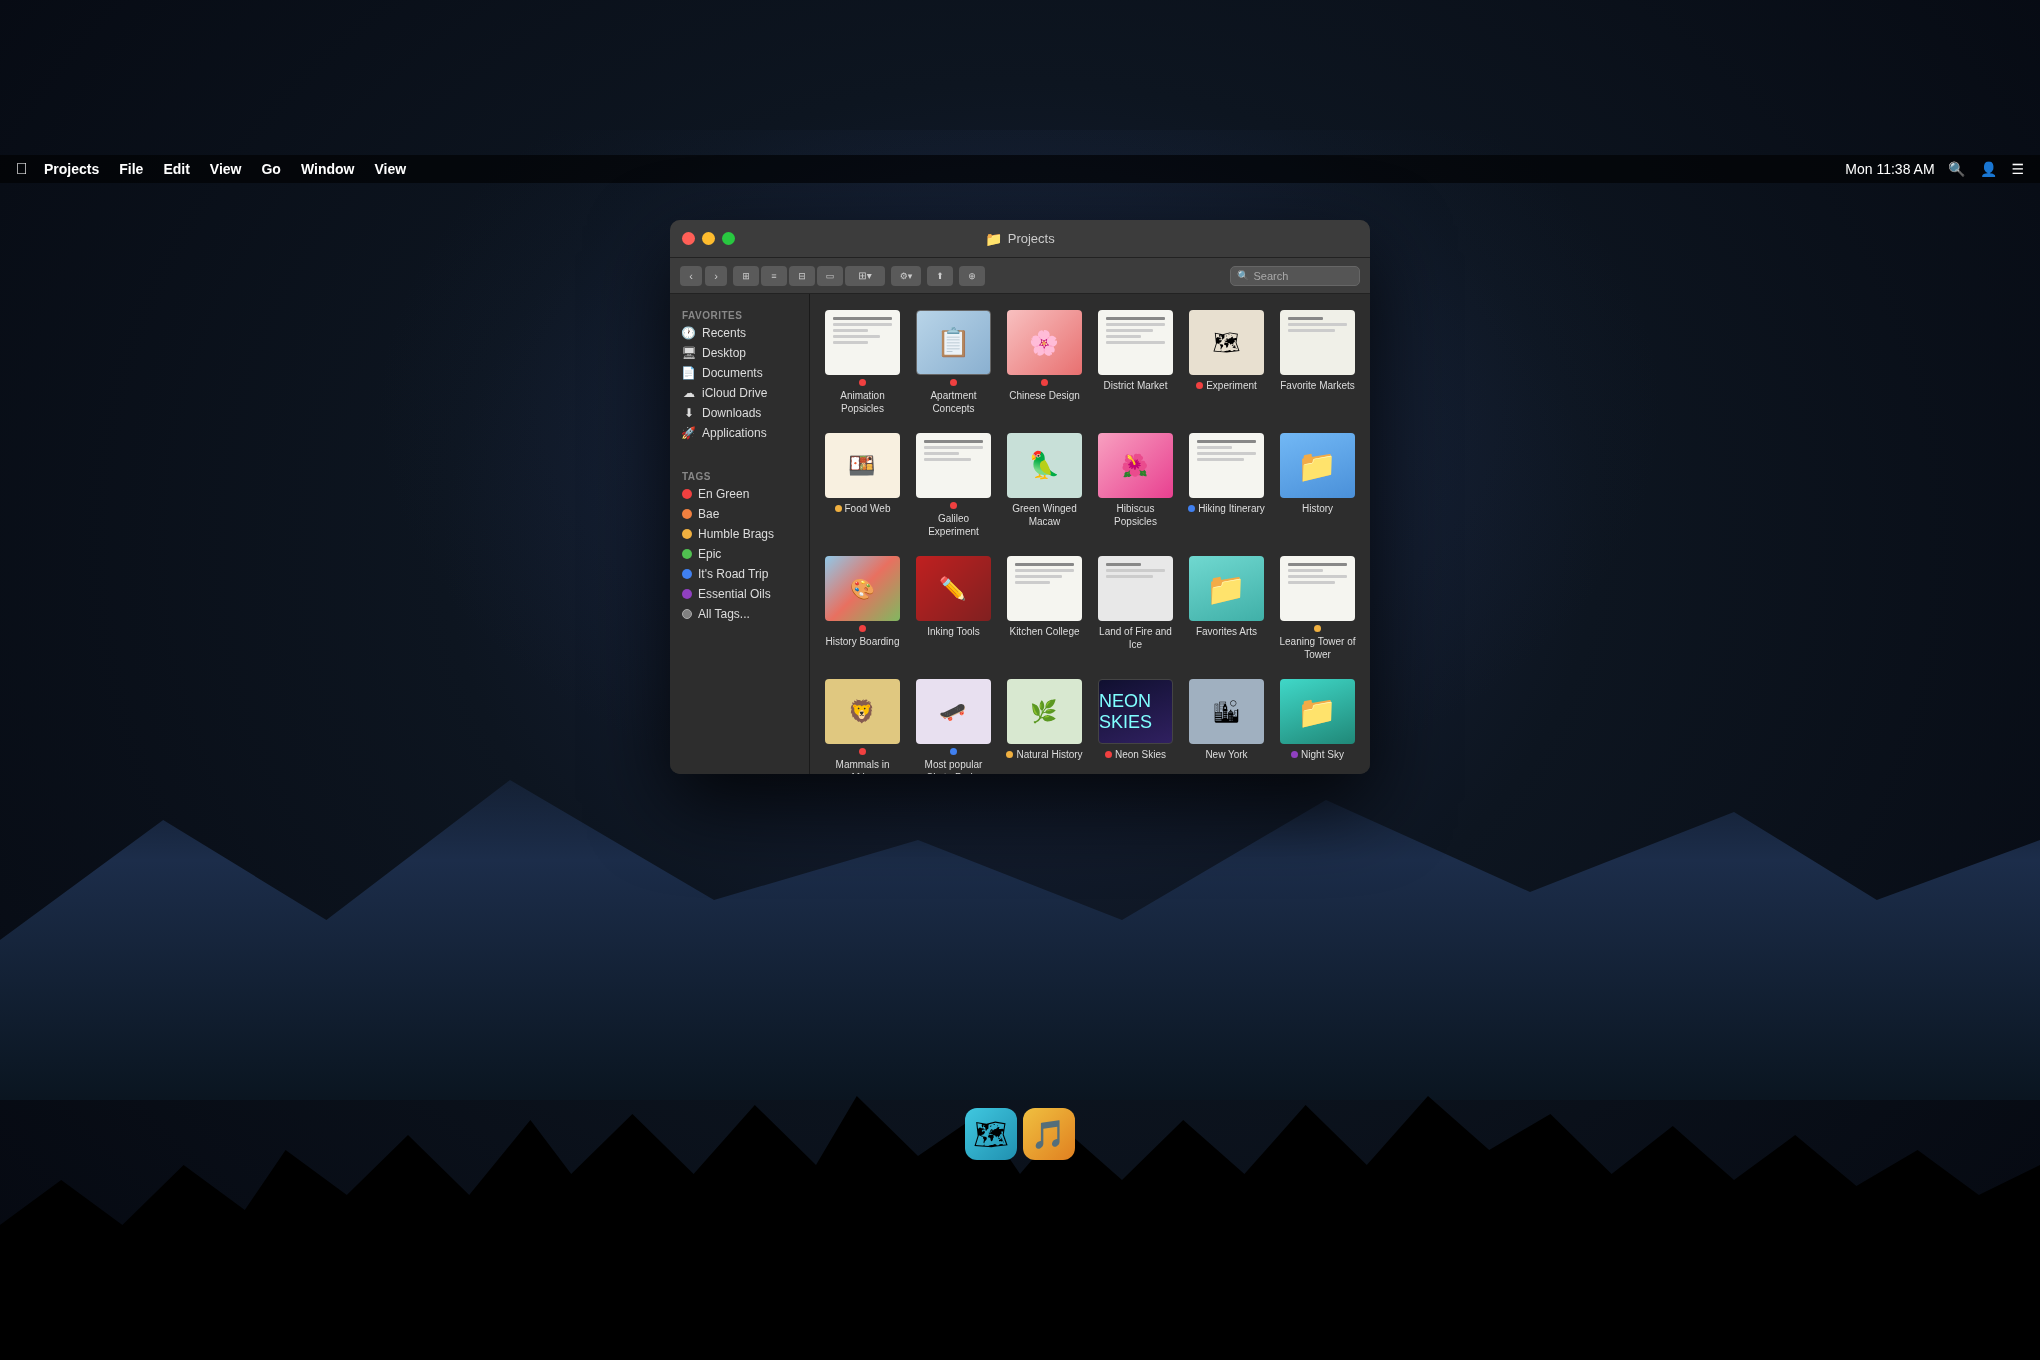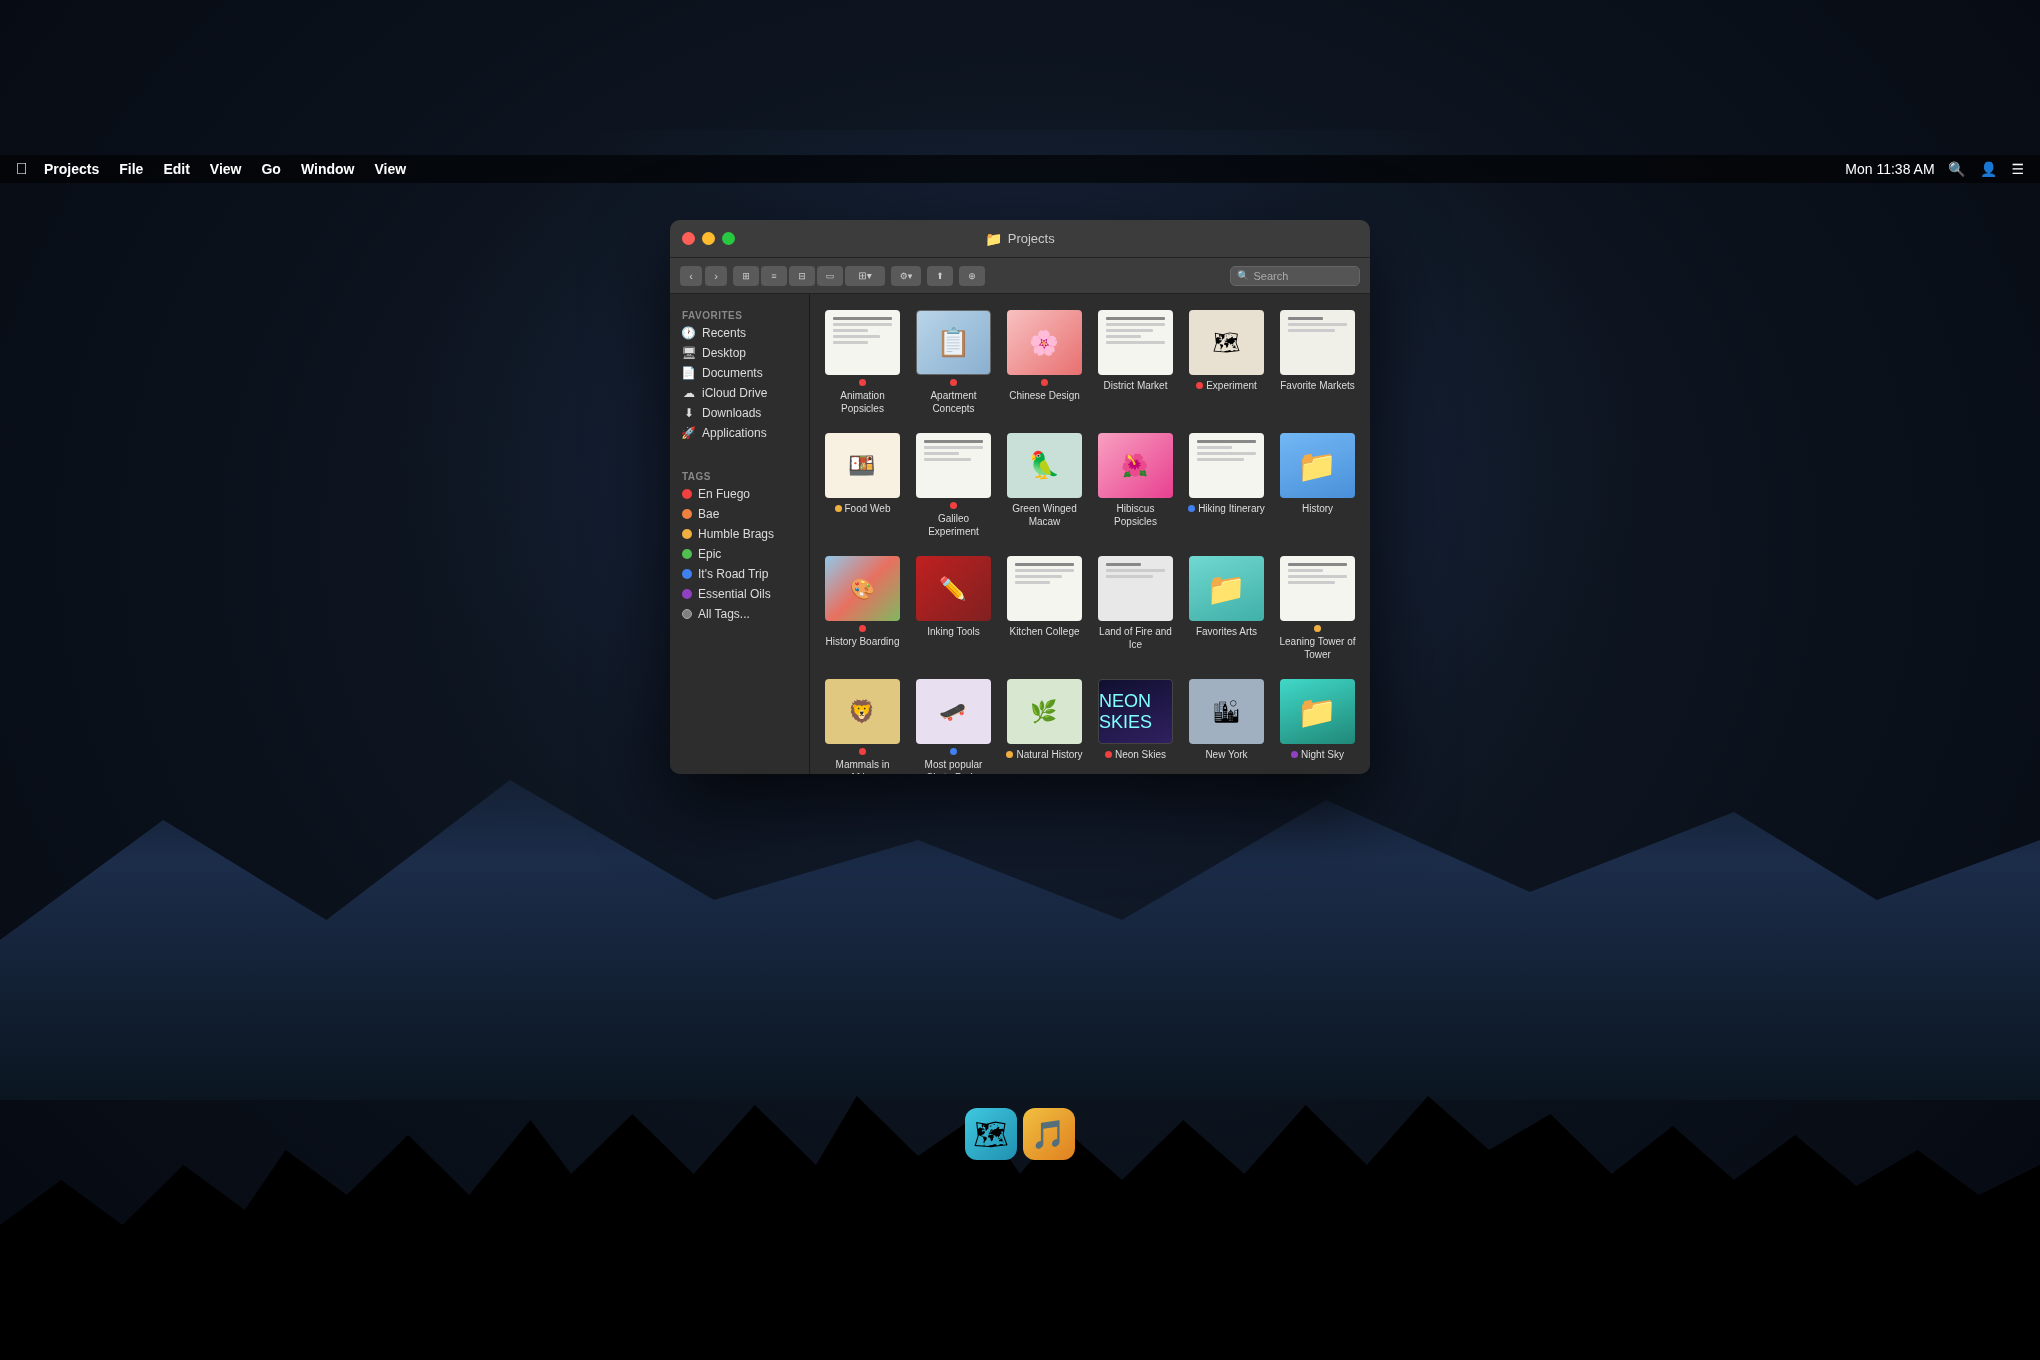--- a/index.html
+++ b/index.html
@@ -425,21 +425,21 @@
         <span>Downloads</span>
       </div>
       <div class="sidebar-item">
         <span class="sidebar-icon">🚀</span>
         <span>Applications</span>
       </div>
 
       <div class="sidebar-section-title" style="margin-top:24px">Tags</div>
       <div class="sidebar-item">
         <div class="tag-dot" style="background:#f04040"></div>
-        <span>En Fuego</span>
+        <span>En Green</span>
       </div>
       <div class="sidebar-item">
         <div class="tag-dot" style="background:#f08040"></div>
         <span>Bae</span>
       </div>
       <div class="sidebar-item">
         <div class="tag-dot" style="background:#f0b040"></div>
         <span>Humble Brags</span>
       </div>
       <div class="sidebar-item">

